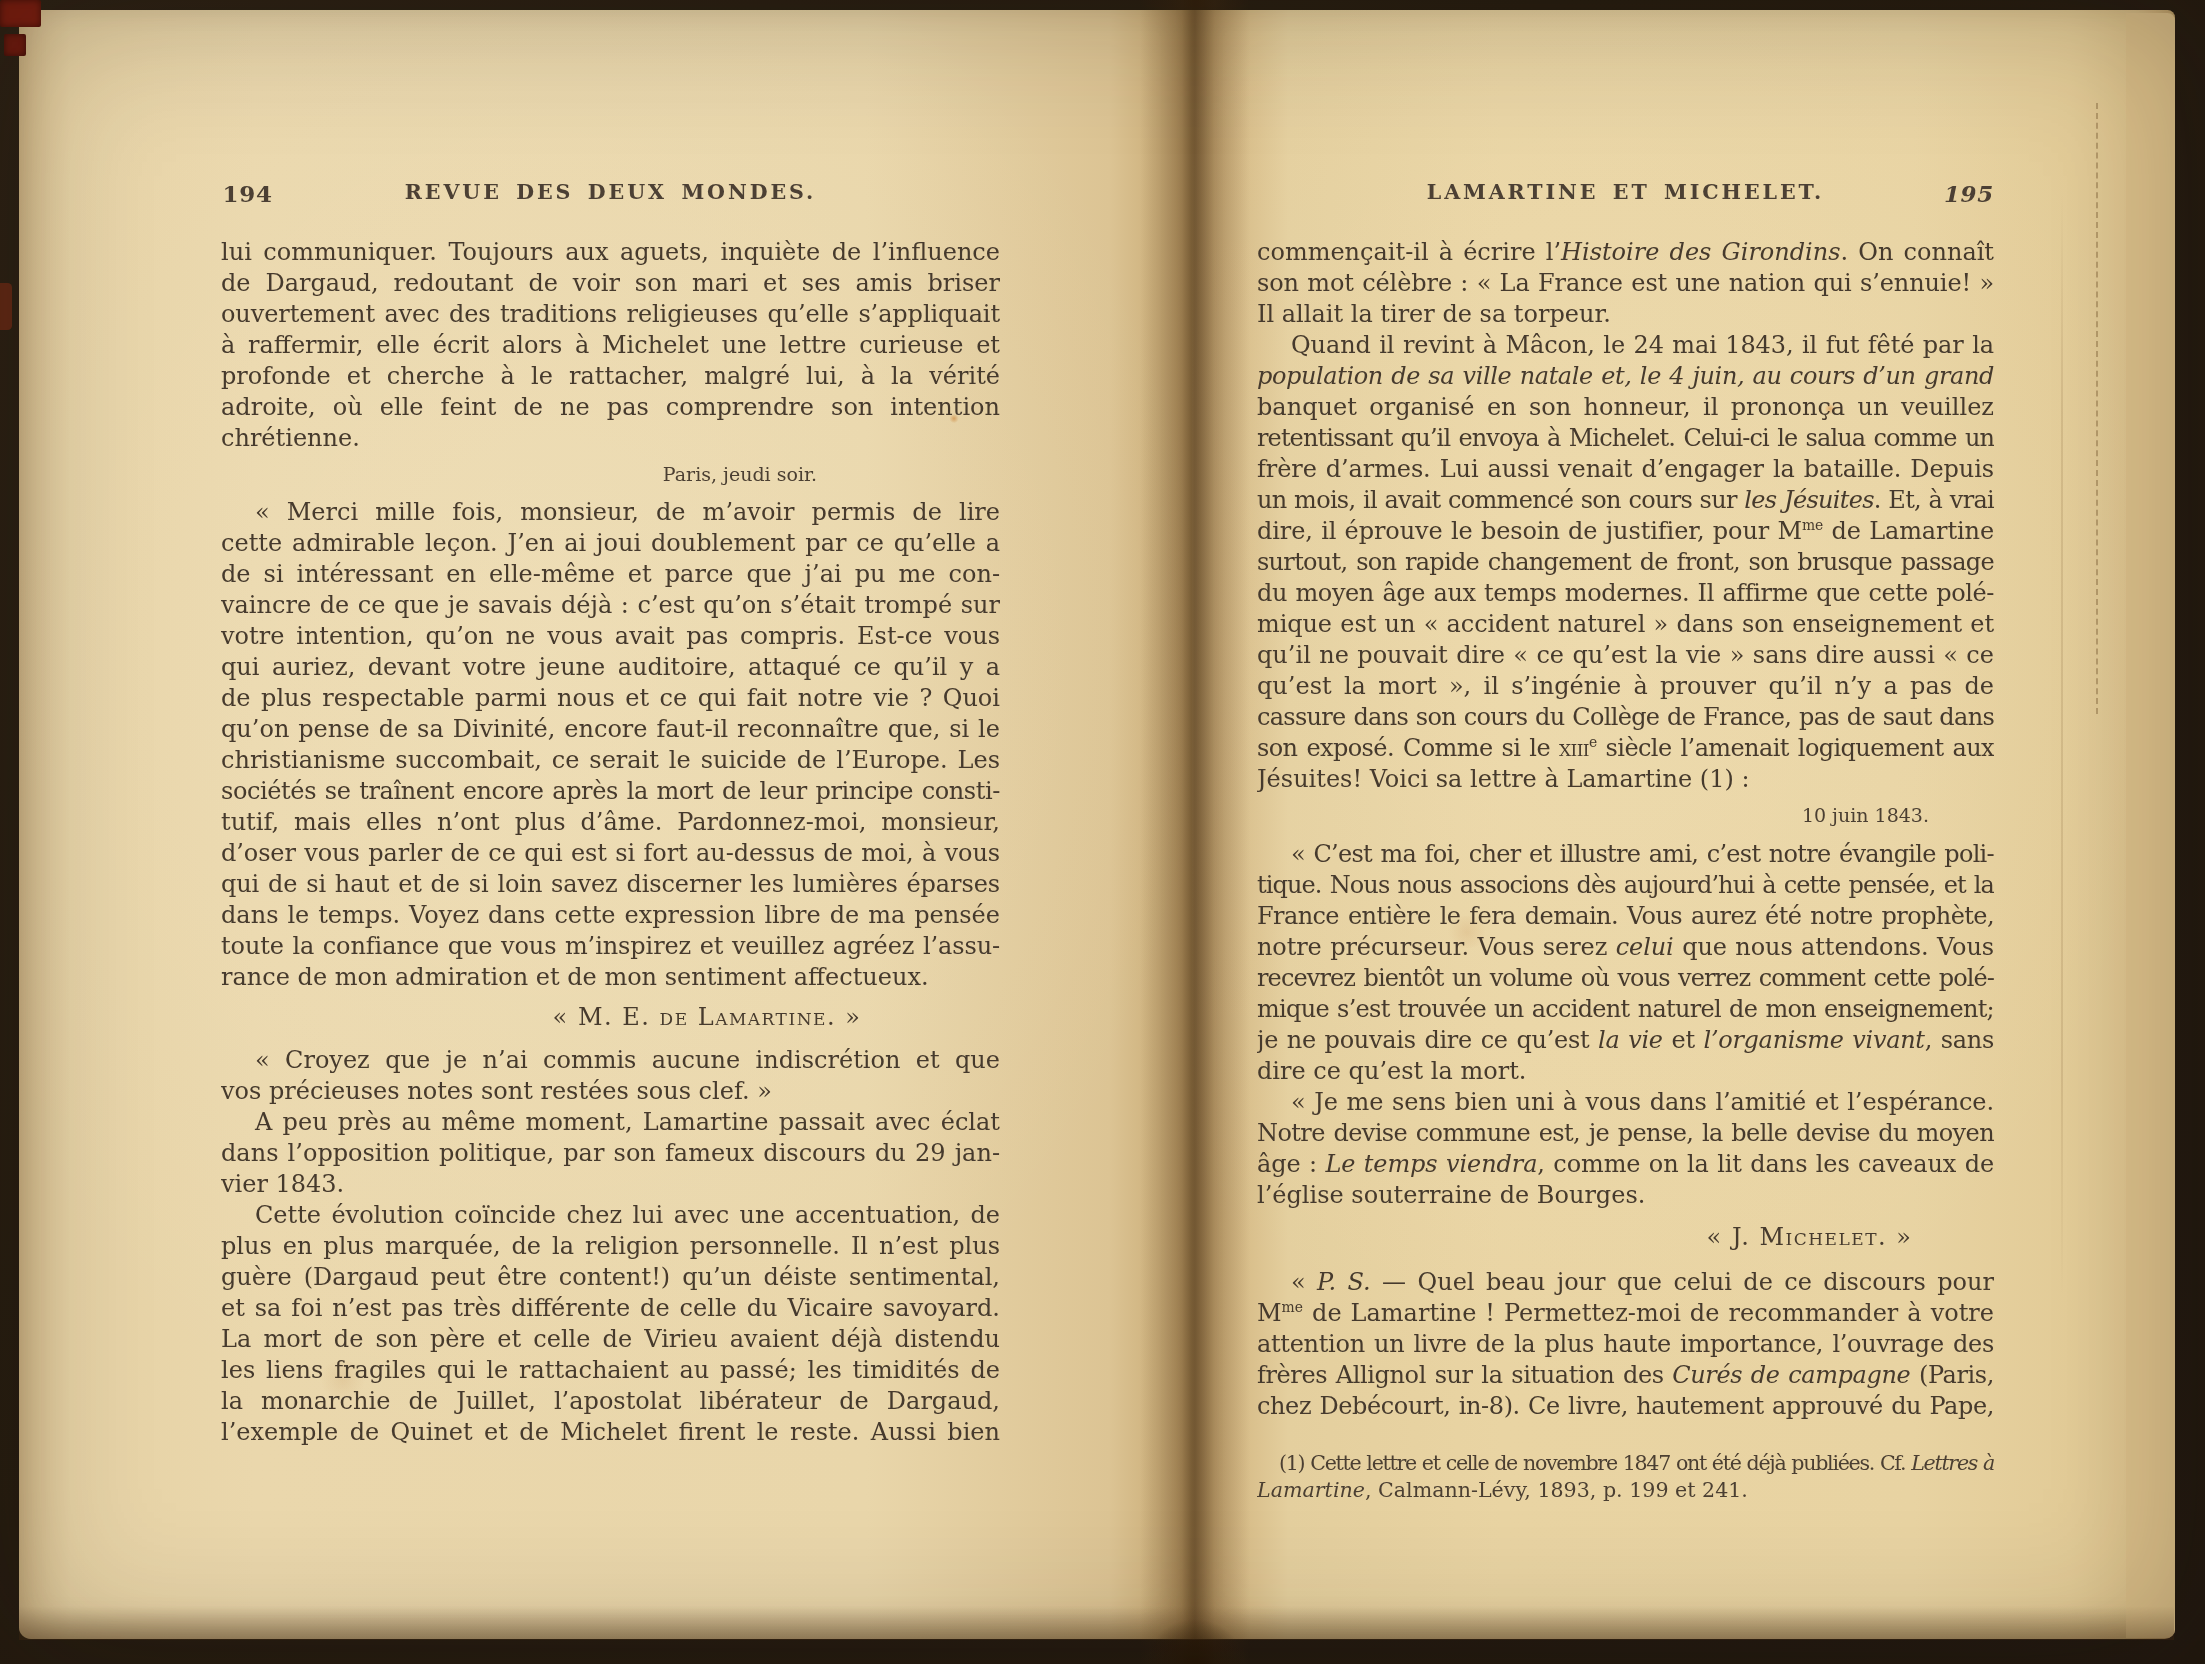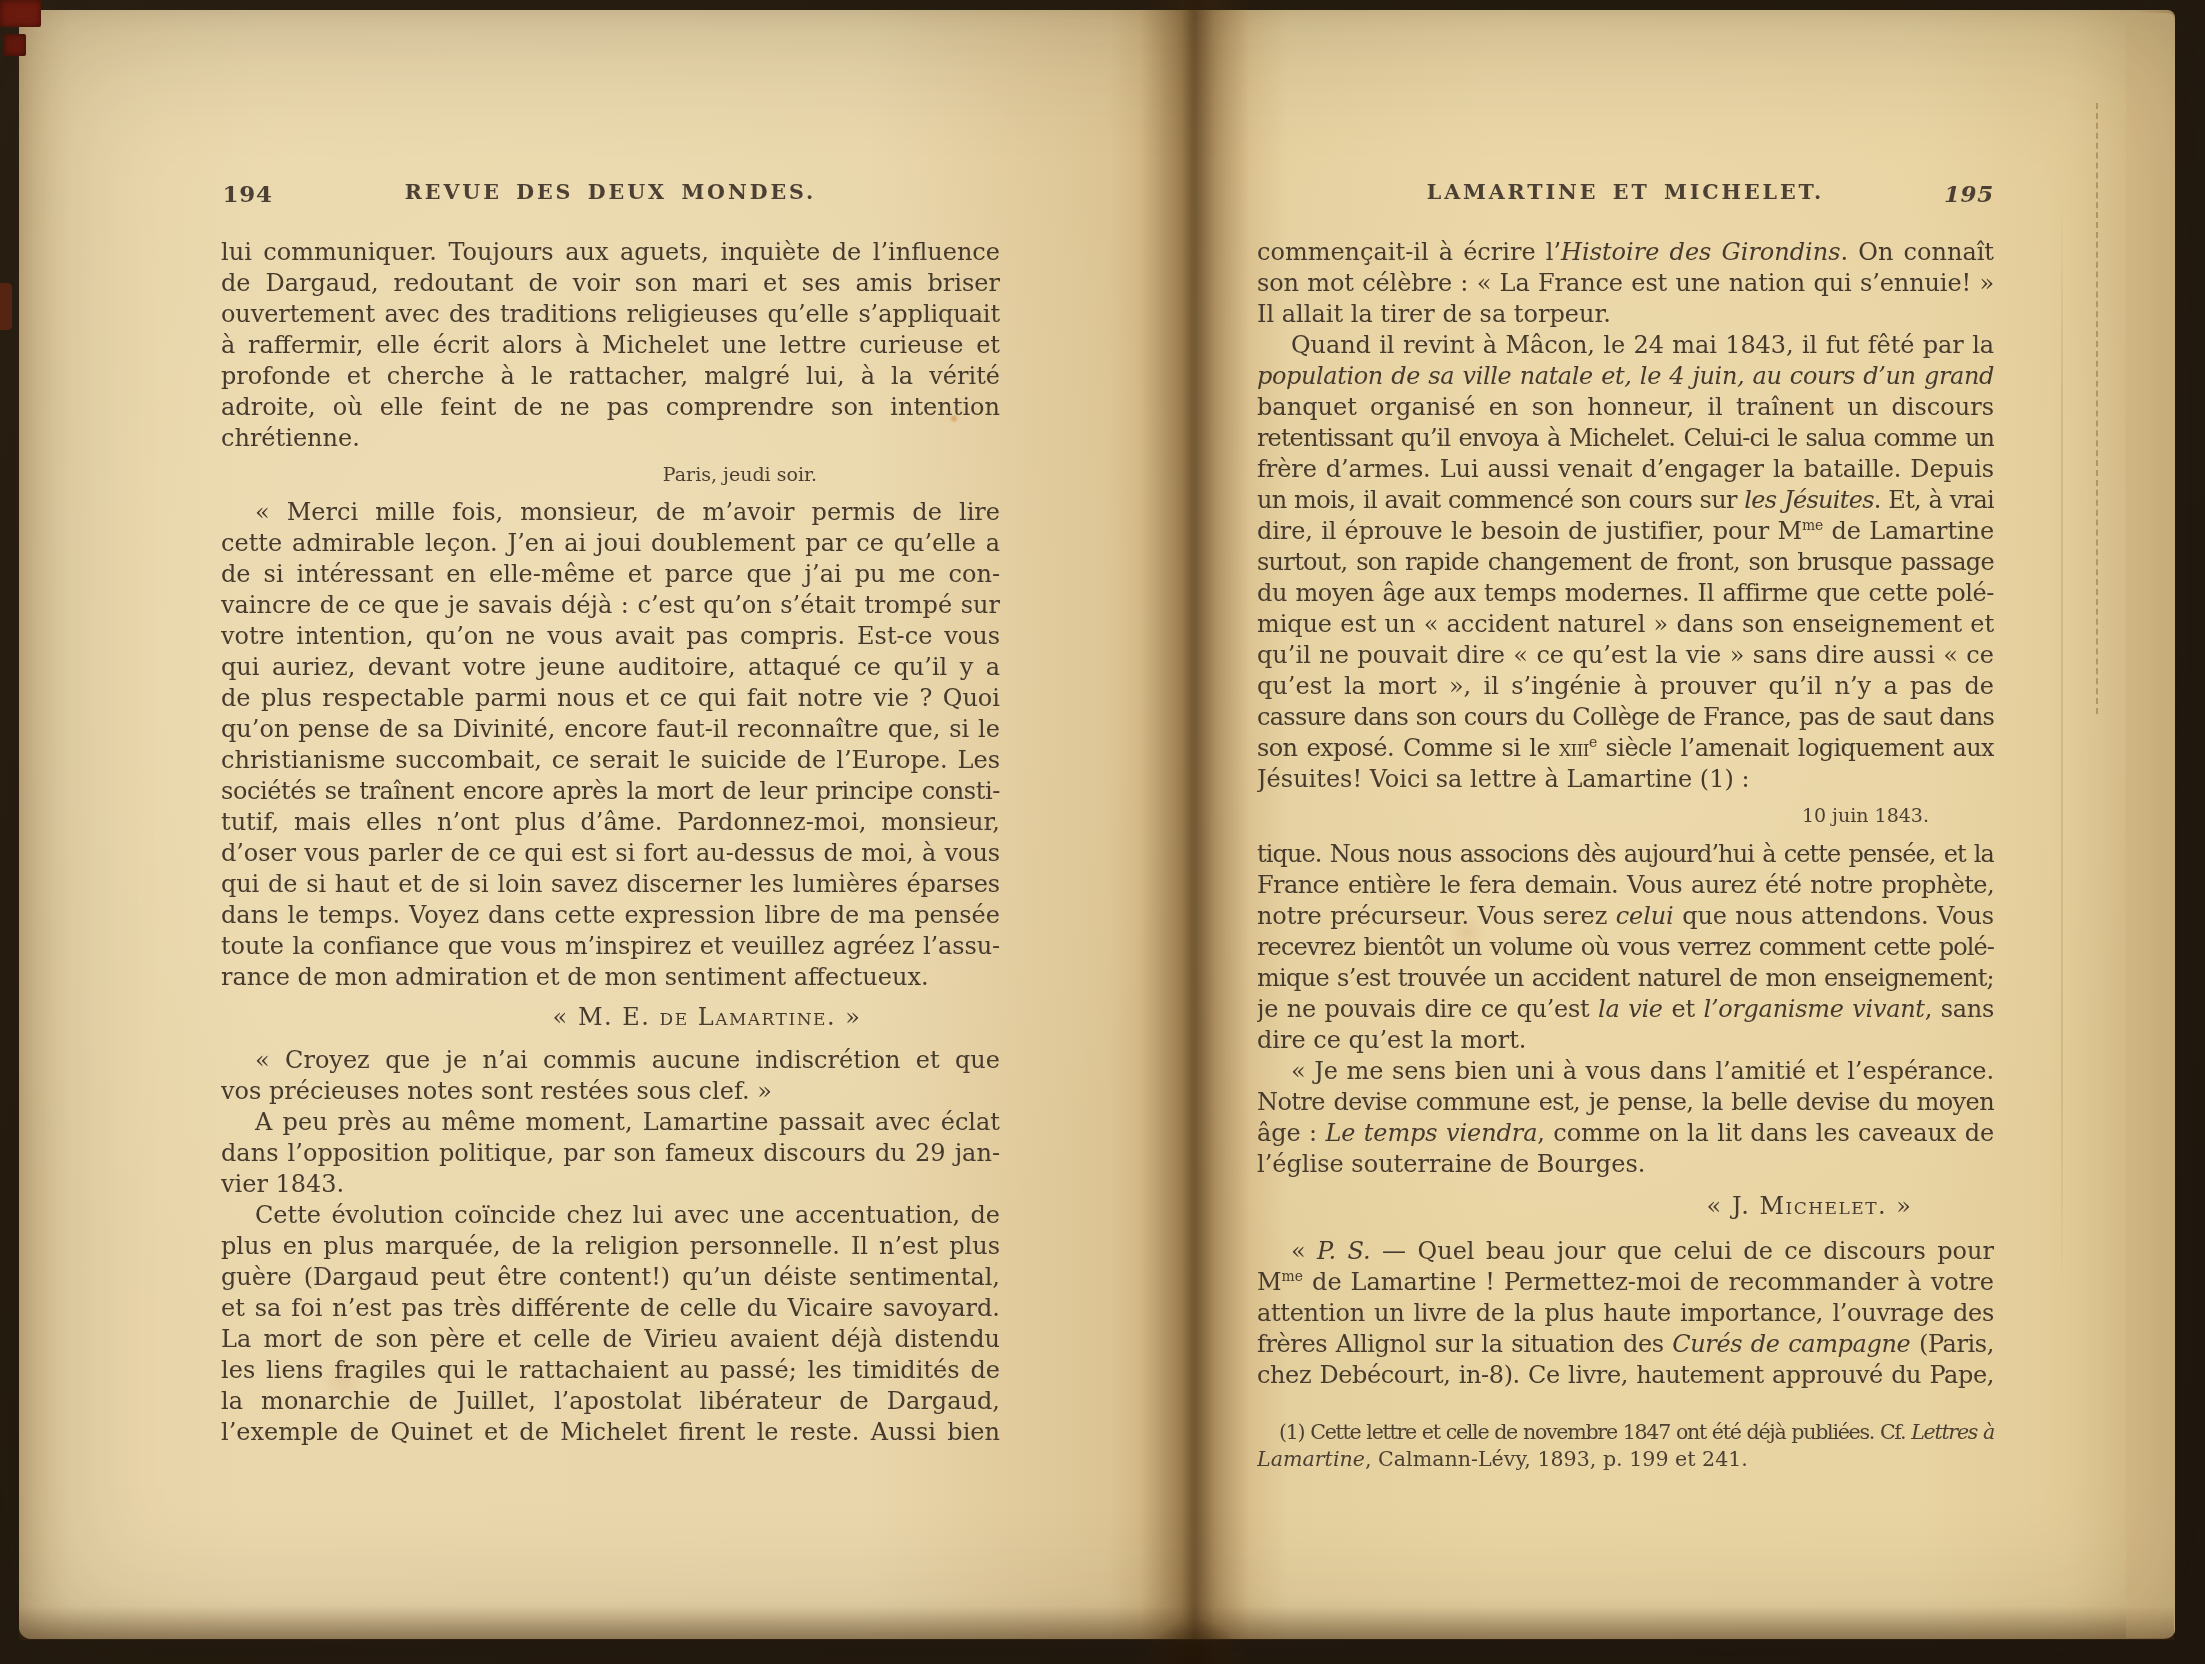--- a/index.html
+++ b/index.html
@@ -165,36 +165,37 @@
     </div>
   <div class="pbody pbody-right">
       <div class="block para">
         <div class="line">commençait-il à écrire l’<i>Histoire des Girondins</i>. On connaît</div>
         <div class="line" style="letter-spacing: -0.1px;">son mot célèbre : « La France est une nation qui s’ennuie! »</div>
         <div class="line end">Il allait la tirer de sa torpeur.</div>
       </div>
       <div class="block para">
         <div class="line indent" style="letter-spacing: -0.1px;">Quand il revint à Mâcon, le 24 mai 1843, il fut fêté par la</div>
         <div class="line" style="letter-spacing: -0.4px; font-style: italic;">population de sa ville natale et, le 4 juin, au cours d’un grand</div>
-        <div class="line">banquet organisé en son honneur, il traînent un discours</div>
+        <div class="line">banquet organisé en son honneur, il prononça un veuillez</div>
         <div class="line" style="letter-spacing: -0.9px;">retentissant qu’il envoya à Michelet. Celui-ci le salua comme un</div>
         <div class="line" style="letter-spacing: -0.1px;">frère d’armes. Lui aussi venait d’engager la bataille. Depuis</div>
         <div class="line" style="letter-spacing: -0.7px;">un mois, il avait commencé son cours sur <i>les Jésuites</i>. Et, à vrai</div>
         <div class="line" style="letter-spacing: -0.1px;">dire, il éprouve le besoin de justifier, pour M<sup>me</sup> de Lamartine</div>
         <div class="line" style="letter-spacing: -0.7px;">surtout, son rapide changement de front, son brusque passage</div>
         <div class="line" style="letter-spacing: -0.4px;">du moyen âge aux temps modernes. Il affirme que cette polé-</div>
         <div class="line" style="letter-spacing: -0.1px;">mique est un « accident naturel » dans son enseignement et</div>
         <div class="line">qu’il ne pouvait dire « ce qu’est la vie » sans dire aussi « ce</div>
         <div class="line">qu’est la mort », il s’ingénie à prouver qu’il n’y a pas de</div>
         <div class="line" style="letter-spacing: -0.7px;">cassure dans son cours du Collège de France, pas de saut dans</div>
         <div class="line" style="letter-spacing: -0.6px;">son exposé. Comme si le <span class="sc">xiii</span><sup>e</sup> siècle l’amenait logiquement aux</div>
         <div class="line end">Jésuites! Voici sa lettre à Lamartine (1) :</div>
       </div>
       <div class="block dateline dl-b">10 juin 1843.</div>
       <div class="block para">
+        <div class="line indent" style="letter-spacing: -0.7px;">« C’est ma foi, cher et illustre ami, c’est notre évangile poli-</div>
         <div class="line" style="letter-spacing: -0.9px;">tique. Nous nous associons dès aujourd’hui à cette pensée, et la</div>
         <div class="line" style="letter-spacing: -0.6px;">France entière le fera demain. Vous aurez été notre prophète,</div>
         <div class="line" style="letter-spacing: -0.1px;">notre précurseur. Vous serez <i>celui</i> que nous attendons. Vous</div>
         <div class="line" style="letter-spacing: -0.9px;">recevrez bientôt un volume où vous verrez comment cette polé-</div>
         <div class="line" style="letter-spacing: -0.7px;">mique s’est trouvée un accident naturel de mon enseignement;</div>
         <div class="line" style="letter-spacing: -0.3px;">je ne pouvais dire ce qu’est <i>la vie</i> et <i>l’organisme vivant</i>, sans</div>
         <div class="line end">dire ce qu’est la mort.</div>
       </div>
       <div class="block para">
         <div class="line indent" style="letter-spacing: -0.1px;">« Je me sens bien uni à vous dans l’amitié et l’espérance.</div>

